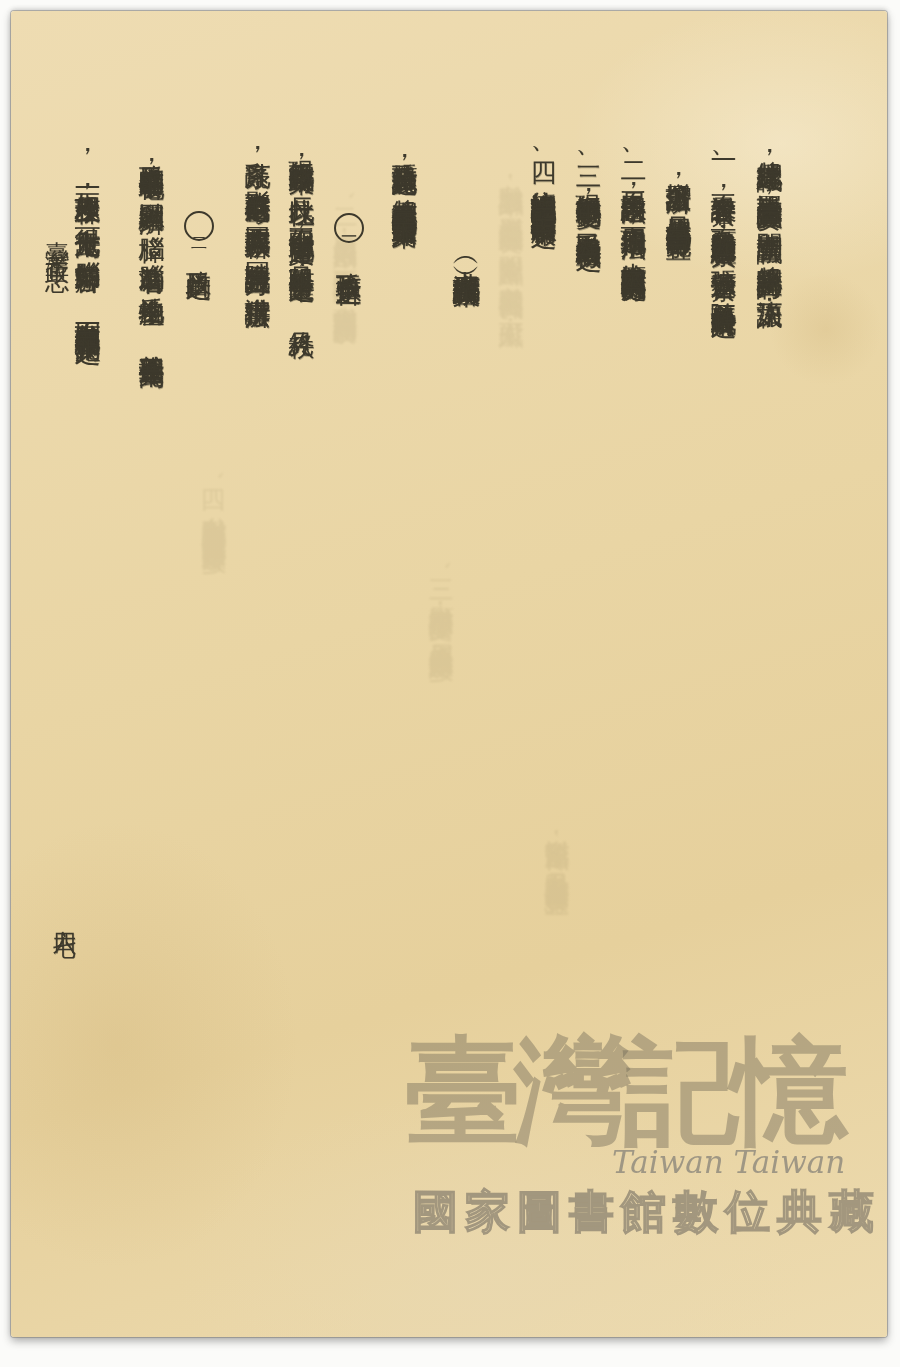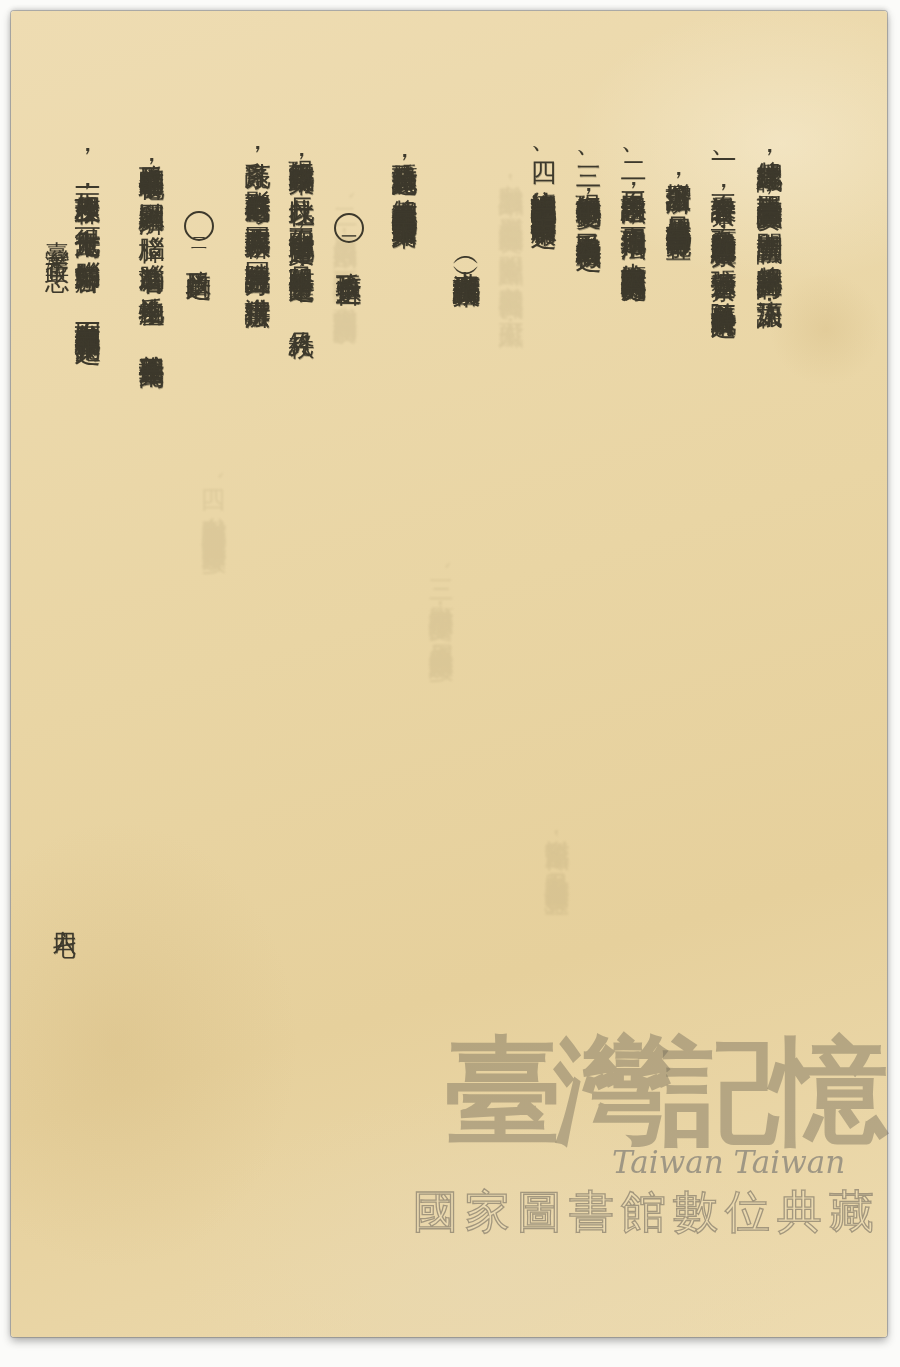--- a/index.html
+++ b/index.html
@@ -50,31 +50,31 @@
     position:absolute;
     writing-mode:vertical-rl;text-orientation:upright;
     color:#3d392c;z-index:3;
     text-shadow:0.4px 0.4px 0 rgba(61,57,44,0.3);
   }
   .wm-big{
     position:absolute;left:405px;top:1014px;z-index:4;
     font-size:116px;font-weight:bold;letter-spacing:-7px;
     color:rgba(110,103,86,0.42);
     font-family:Liberation Sans, sans-serif;
-    white-space:nowrap;pointer-events:none;margin-left:40px;
+    white-space:nowrap;pointer-events:none;
   }
   .wm-en{
     position:absolute;left:612px;top:1144px;z-index:4;
     font-size:31px;font-style:italic;
     color:rgba(146,140,126,0.85);
     white-space:nowrap;pointer-events:none;
   }
   .wm-outline{
     position:absolute;left:413px;top:1182px;z-index:4;
-    font-size:45px;font-weight:normal;letter-spacing:7px;
+    font-size:45px;font-weight:bold;letter-spacing:7px;
     color:rgba(238,226,198,0.18);
     -webkit-text-stroke:1.3px rgba(128,120,103,0.68);
     white-space:nowrap;pointer-events:none;
   }
 </style>
 </head>
 <body>
 
 <div class="paper"></div>
 

